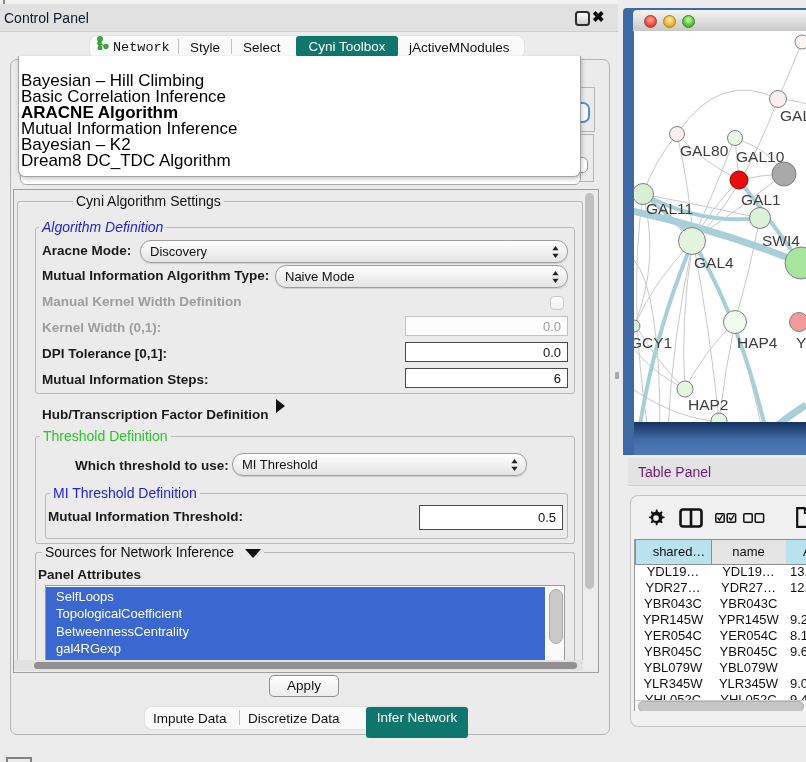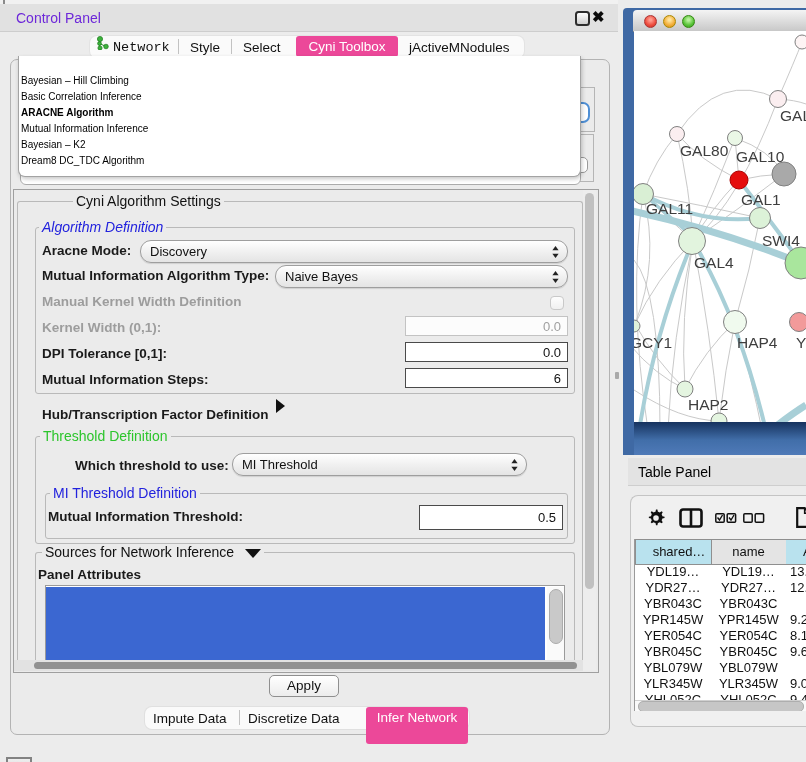--- a/index.html
+++ b/index.html
@@ -15,33 +15,33 @@
   font-size:13px;color:#111;}
 .combo .ct{position:absolute;left:9px;top:2.5px;white-space:nowrap;}
 .spin{position:absolute;right:8px;top:4.5px;width:7px;height:12px;}
 .fld{position:absolute;height:18px;background:#fff;border:1px solid #4a4a4a;
   font-size:13px;color:#111;text-align:right;}
 .fld span{position:absolute;right:6px;top:2px;}
 .fldd{position:absolute;height:18px;background:#fcfcfc;border:1px solid #c3c3c3;
   font-size:13px;color:#a0a0a0;text-align:right;}
 .fldd span{position:absolute;right:6px;top:2px;}
 .tab{position:absolute;font-size:13.5px;color:#111;white-space:nowrap;}
-.tabsel{position:absolute;background:#ec4899;border-radius:3px;color:#fff;font-size:13.5px;
+.tabsel{position:absolute;background:#0f766e;border-radius:3px;color:#fff;font-size:13.5px;
   text-align:center;white-space:nowrap;}
 .sep{position:absolute;width:1px;height:15px;background:#c2c2c2;}
 </style>
 </head>
 <body>
 
 <div class="abs" style="left:0;top:0;width:618px;height:4px;background:#f1f1f1;"></div>
 
 <div class="abs" style="left:3px;top:0;width:2px;height:6px;background:#8a8a8a;"></div>
 
 <div class="abs" style="left:0;top:4px;width:618px;height:27px;background:#e1e1e1;border-bottom:1px solid #cdcdcd;"></div>
-<div class="abs" style="left:16px;top:10px;font-size:14px;color:#6d28d9;">Control Panel</div>
+<div class="abs" style="left:4px;top:10px;font-size:14px;color:#0f172a;">Control Panel</div>
 <div class="abs" style="left:575px;top:11px;width:11px;height:11px;border:2px solid #2d2d2d;border-radius:3.5px;background:linear-gradient(#fefefe,#cfcfcf);"></div>
 <div class="abs" style="left:592px;top:8px;font-size:15px;font-weight:bold;color:#0a0a0a;">✖</div>
 
 <div id="tabrow">
 <div class="abs" style="left:90px;top:36px;width:434px;height:22px;background:#fafafa;border-radius:7px;box-shadow:0 0 0 1px #e3e3e3;"></div>
 <svg class="abs" style="left:96px;top:36px;" width="13" height="14" viewBox="0 0 13 14">
  <path d="M4 3 L3.5 7.5 L4 12 M3.5 7.5 L10 10.5" stroke="#2c8c2c" stroke-width="1" fill="none"></path>
  <circle cx="4" cy="3" r="2.6" fill="#3cb23c" stroke="#1e7a1e" stroke-width="0.7"></circle>
  <circle cx="3.5" cy="7.5" r="1.9" fill="#3cb23c" stroke="#1e7a1e" stroke-width="0.7"></circle>
  <circle cx="4" cy="12" r="2.1" fill="#3cb23c" stroke="#1e7a1e" stroke-width="0.7"></circle>
@@ -70,21 +70,21 @@
 <div class="lbl" style="left:42px;top:243px;">Aracne Mode:</div>
 <div class="combo" style="left:140px;top:240px;width:426px;">
   <span class="ct">Discovery</span>
   <svg class="spin" viewBox="0 0 7 12">
       <path d="M3.5 0 L6.6 4.2 L0.4 4.2 Z" fill="#222"></path>
       <path d="M3.5 12 L6.6 7.8 L0.4 7.8 Z" fill="#222"></path>
     </svg>
 </div>
 <div class="lbl" style="left:42px;top:268px;">Mutual Information Algorithm Type:</div>
 <div class="combo" style="left:275px;top:265px;width:291px;">
-  <span class="ct">Naive Bayes</span>
+  <span class="ct">Naive Mode</span>
   <svg class="spin" viewBox="0 0 7 12">
       <path d="M3.5 0 L6.6 4.2 L0.4 4.2 Z" fill="#222"></path>
       <path d="M3.5 12 L6.6 7.8 L0.4 7.8 Z" fill="#222"></path>
     </svg>
 </div>
 <div class="lbl dis" style="left:42px;top:294px;">Manual Kernel Width Definition</div>
 <div class="abs" style="left:550px;top:296px;width:12px;height:12px;border:1px solid #c9c9c9;border-radius:4px;background:linear-gradient(#fdfdfd,#f0f0f0);"></div>
 <div class="lbl dis" style="left:42px;top:320px;">Kernel Width (0,1):</div>
 <div class="fldd" style="left:405px;top:316px;width:161px;">
     <span>0.0</span>
@@ -121,49 +121,50 @@
 <div class="fld" style="left:419px;top:505px;width:142px;height:23px;">
     <span style="top:4px;">0.5</span>
   </div>
 
 <div class="grp" style="left:35px;top:552px;width:538px;height:108px;border-bottom:none;border-bottom-left-radius:0;border-bottom-right-radius:0;">
   <div class="gt" style="color:#111;left:6px;">Sources for Network Inference <span style="display:inline-block;width:0;height:0;border-left:8px solid transparent;border-right:8px solid transparent;border-top:9px solid #111;vertical-align:-1px;margin-left:7px;"></span></div>
 </div>
 <div class="lbl" style="left:38px;top:567px;">Panel Attributes</div>
 <div class="abs" style="left:45px;top:585px;width:518px;height:75px;border:1px solid #9a9a9a;border-bottom:none;background:#fff;">
   <div class="abs" style="left:0;top:1px;width:499px;height:74px;background:#3b67d1;"></div>
+  <div class="abs" style="left:10px;top:2px;font-size:13px;color:#fff;line-height:17.4px;white-space:nowrap;">SelfLoops<br>TopologicalCoefficient<br>BetweennessCentrality<br>gal4RGexp</div>
   <div class="abs" style="left:501px;top:1px;width:17px;height:74px;background:#fafafa;"></div>
   <div class="abs" style="left:503px;top:3px;width:12px;height:53px;background:#c9c9c9;border:1px solid #ababab;border-radius:7px;"></div>
 </div>
 
 <div class="abs" style="left:14px;top:660px;width:569px;height:11px;background:#e2e2e2;"></div>
 <div class="abs" style="left:34px;top:662px;width:543px;height:7px;background:#919191;border-radius:4px;"></div>
 
 <div class="abs" style="left:583px;top:190px;width:13px;height:480px;background:#ededed;"></div>
 <div class="abs" style="left:585px;top:193px;width:9px;height:396px;background:#c0c0c0;border-radius:5px;"></div>
 
 <div class="abs" style="left:269px;top:675px;width:68px;height:20px;border:1px solid #8f8f8f;border-radius:5px;background:linear-gradient(#ffffff,#ececec);text-align:center;font-size:13.5px;line-height:20px;color:#111;">Apply</div>
 
 <div class="abs" style="left:145px;top:707px;width:324px;height:22px;background:#fafafa;border-radius:7px;box-shadow:0 0 0 1px #e0e0e0;"></div>
 <div class="tab" style="left:153px;top:711px;">Impute Data</div>
 <div class="sep" style="left:239px;top:710px;"></div>
 <div class="tab" style="left:248px;top:711px;">Discretize Data</div>
-<div class="tabsel" style="left:366px;top:707px;width:102px;height:37px;line-height:21px;">Infer Network</div>
+<div class="tabsel" style="left:366px;top:707px;width:102px;height:31px;line-height:21px;">Infer Network</div>
 
 <div class="abs" style="left:576px;top:87px;width:18px;height:43px;border:1px solid #b5b5b5;border-left:none;"></div>
 <div class="abs" style="left:574px;top:102px;width:12px;height:17px;border:2.5px solid #4f8fd5;border-radius:7px;background:#fff;"></div>
 <div class="abs" style="left:576px;top:134px;width:17px;height:46px;border:1px solid #b5b5b5;border-left:none;"></div>
 <div class="abs" style="left:572px;top:157px;width:14px;height:14px;border:1px solid #9a9a9a;border-radius:5px;background:#fff;"></div>
 
 <div class="abs" style="left:20px;top:168px;width:559px;height:15px;background:#fff;border:1px solid #ababab;border-radius:0 0 6px 6px;overflow:hidden;">
   <div class="abs" style="left:8px;top:-7px;font-size:13px;color:#999;">galFiltered.sif default node</div>
 </div>
 
 <div class="abs" style="left:18px;top:56px;width:561px;height:120px;background:#fff;border:1px solid #a3a3a3;border-top:none;border-radius:0 0 7px 7px;box-shadow:1px 2px 4px rgba(0,0,0,0.22);">
-  <div class="abs" style="left:2px;top:17px;font-size:10px;color:#000;line-height:16px;white-space:nowrap;">Bayesian – Hill Climbing<br>Basic Correlation Inference<br><b>ARACNE Algorithm</b><br>Mutual Information Inference<br>Bayesian – K2<br>Dream8 DC_TDC Algorithm</div>
+  <div class="abs" style="left:2px;top:17px;font-size:17px;color:#000;line-height:16px;white-space:nowrap;">Bayesian – Hill Climbing<br>Basic Correlation Inference<br><b>ARACNE Algorithm</b><br>Mutual Information Inference<br>Bayesian – K2<br>Dream8 DC_TDC Algorithm</div>
 </div>
 
 <div class="abs" style="left:623px;top:8px;width:183px;height:447px;background:#3f69a4;border-top-left-radius:4px;"></div>
 <div class="abs" style="left:633px;top:10px;width:173px;height:21px;background:linear-gradient(#f4f4f4,#c8c8c8);border-bottom:1px solid #8f8f8f;border-top-left-radius:4px;"></div>
 <div class="abs" style="left:644px;top:15px;width:11px;height:11px;border-radius:50%;background:radial-gradient(circle at 50% 35%,#ff9a8d 12%,#ed4b3c 60%,#c43325);border:0.5px solid #a33;"></div>
 <div class="abs" style="left:663px;top:15px;width:11px;height:11px;border-radius:50%;background:radial-gradient(circle at 50% 35%,#ffe39a 12%,#f2ad37 60%,#cc8a18);border:0.5px solid #a80;"></div>
 <div class="abs" style="left:682px;top:15px;width:11px;height:11px;border-radius:50%;background:radial-gradient(circle at 50% 35%,#b7f09a 12%,#57c236 60%,#3a9c20);border:0.5px solid #381;"></div>
 
 <div class="abs" style="left:634px;top:31px;width:172px;height:391px;background:#fff;overflow:hidden;">
 <svg width="172" height="391" viewBox="634 31 172 391" style="position:absolute;left:0;top:0;">
@@ -236,21 +237,21 @@
     <text x="796" y="348">YM</text>
     <text x="630" y="348">GCY1</text>
     <text x="688" y="410">HAP2</text>
   </g>
 </svg>
 </div>
 
 <div class="abs" style="left:634px;top:422px;width:172px;height:33px;background:linear-gradient(#16325e,#416ea9 55%,#4f7ab8);"></div>
 
 <div class="abs" style="left:628px;top:458px;width:178px;height:27px;background:#e3e3e3;border-bottom:1px solid #cecece;"></div>
-<div class="abs" style="left:638px;top:464px;font-size:14px;color:#000000;">Table Panel</div>
+<div class="abs" style="left:638px;top:464px;font-size:14px;color:#701a75;">Table Panel</div>
 
 <div class="abs" style="left:630px;top:495px;width:176px;height:230px;background:#f0f0f0;border:1px solid #c4c4c4;border-radius:8px 0 0 8px;border-right:none;"></div>
 
 <svg class="abs" style="left:646px;top:508px;" width="20" height="20" viewBox="0 0 20 20">
   <path fill="#111" d="M10 1.5 l1.4 0 .5 2.2a6.4 6.4 0 0 1 1.8 .75 l2-1.1 1 1-1.1 2a6.4 6.4 0 0 1 .75 1.8 l2.2 .5 0 1.4-2.2 .5a6.4 6.4 0 0 1-.75 1.8 l1.1 2-1 1-2-1.1a6.4 6.4 0 0 1-1.8 .75 l-.5 2.2-1.4 0-.5-2.2a6.4 6.4 0 0 1-1.8-.75 l-2 1.1-1-1 1.1-2a6.4 6.4 0 0 1-.75-1.8 l-2.2-.5 0-1.4 2.2-.5a6.4 6.4 0 0 1 .75-1.8 l-1.1-2 1-1 2 1.1a6.4 6.4 0 0 1 1.8-.75 Z M10 7.2 a2.8 2.8 0 1 0 0 5.6 a2.8 2.8 0 1 0 0-5.6Z"></path>
 </svg>
 <svg class="abs" style="left:679px;top:508px;" width="24" height="20" viewBox="0 0 24 20">
   <rect x="1.5" y="1.5" width="21" height="17" rx="2.5" fill="none" stroke="#111" stroke-width="2.6"></rect>
   <line x1="12" y1="1.5" x2="12" y2="18.5" stroke="#111" stroke-width="2.6"></line>
 </svg>

